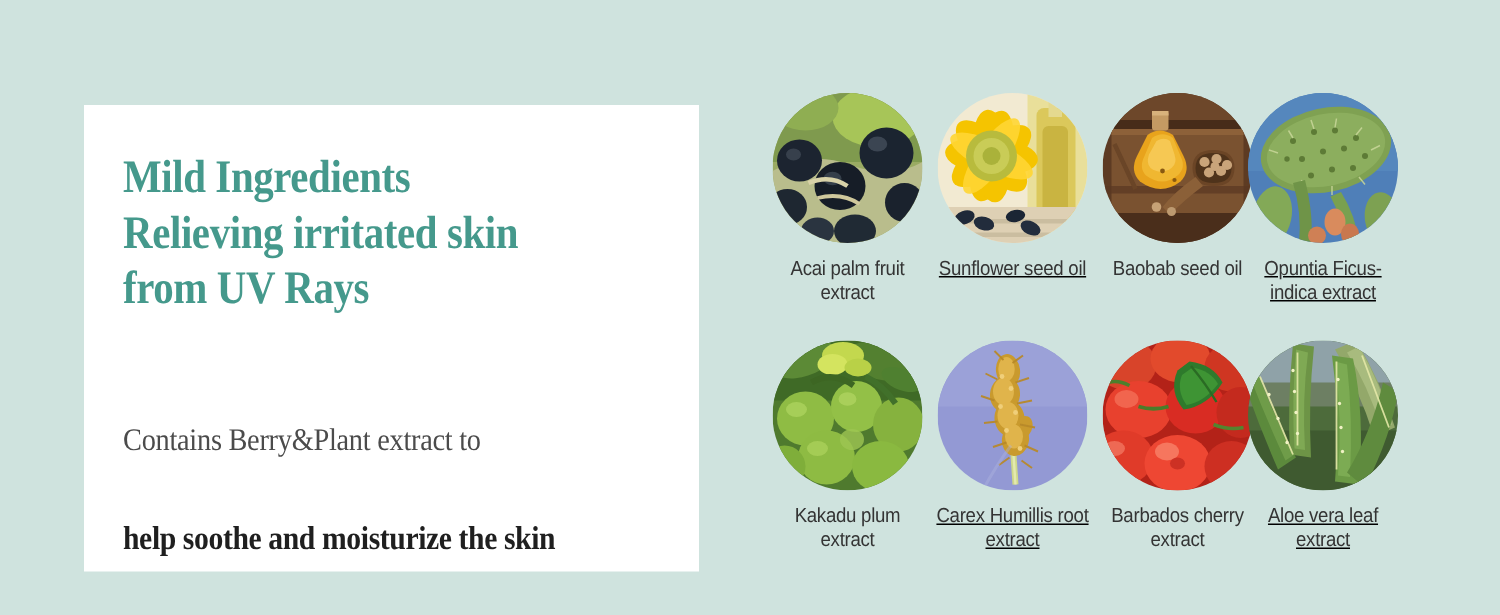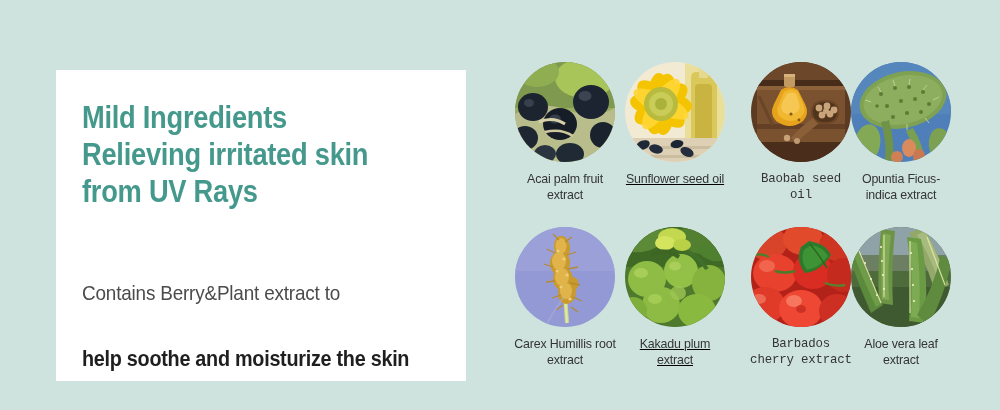--- a/index.html
+++ b/index.html
@@ -17,20 +17,21 @@
 
   
   #info-card {
     position: absolute;
     left: 56px;
     top: 70px;
     width: 410px;
     height: 311px;
     background: #ffffff;
     box-sizing: border-box;
+    font-family: Liberation Serif, serif;
   }
   #headline {
     position: absolute;
     left: 26px;
     top: 29px;
     color: #45998c;
     font-size: 31px;
     line-height: 37px;
     font-weight: 700;
     letter-spacing: -0.3px;
@@ -79,22 +80,22 @@
   #ingredient-row-2 { top: 165px; }
 
   .ingredient-item {
     position: absolute;
     width: 116px;
     top: 0;
     text-align: center;
   }
   .ingredient-item:nth-child(1) { left: 7px; }
   .ingredient-item:nth-child(2) { left: 117px; text-decoration: underline; }
-  .ingredient-item:nth-child(3) { left: 243px; font-family: Liberation Mono, monospace; }
-  .ingredient-item:nth-child(4) { left: 343px; }
+  .ingredient-item:nth-child(3) { left: 227px; }
+  .ingredient-item:nth-child(4) { left: 324px; text-decoration: underline; }
 
   .thumb {
     width: 100px;
     height: 100px;
     margin: 0 auto;
     border-radius: 50%;
     overflow: hidden;
     position: relative;
   }
   .thumb svg { display: block; width: 100px; height: 100px; }
@@ -260,58 +261,20 @@
           <ellipse cx="46" cy="95" rx="6" ry="6" fill="#cf8055"></ellipse>
         </svg>
       </div>
       <div class="ingredient-label">Opuntia Ficus-indica
 extract</div>
     </div>
 
   </div>
 
   <div class="ingredient-row" id="ingredient-row-2">
-
-    <div class="ingredient-item">
-      <div class="thumb">
-        <svg viewBox="0 0 100 100" preserveAspectRatio="none">
-          <rect width="100" height="100" fill="#9399d4"></rect>
-          <rect width="100" height="44" fill="#9ba1d8"></rect>
-          <path d="M52 96l-3-44" stroke="#cfd98a" stroke-width="4" fill="none"></path>
-          <path d="M52 96l-3-44" stroke="#e3e9b0" stroke-width="1.6" fill="none"></path>
-          <g fill="#c99a2e">
-            <ellipse cx="47" cy="20" rx="8" ry="11" transform="rotate(-8 47 20)"></ellipse>
-            <ellipse cx="45" cy="36" rx="10" ry="12" transform="rotate(6 45 36)"></ellipse>
-            <ellipse cx="48" cy="52" rx="10" ry="12" transform="rotate(-6 48 52)"></ellipse>
-            <ellipse cx="52" cy="66" rx="9" ry="11" transform="rotate(10 52 66)"></ellipse>
-            <ellipse cx="57" cy="58" rx="6" ry="8" transform="rotate(25 57 58)"></ellipse>
-          </g>
-          <g fill="#e0b44b">
-            <ellipse cx="46" cy="19" rx="5.5" ry="8"></ellipse>
-            <ellipse cx="44" cy="34" rx="7" ry="9"></ellipse>
-            <ellipse cx="47" cy="50" rx="7" ry="9"></ellipse>
-            <ellipse cx="51" cy="64" rx="6" ry="8"></ellipse>
-          </g>
-          <g stroke="#b8892a" stroke-width="1.3" opacity=".95">
-            <path d="M44 13l-6-6M50 15l7-5M40 26l-8-4M52 28l9-3M38 40l-9-3M53 42l10-2M40 54l-9 1M55 56l10 2M46 68l-9 3M58 70l9 4M48 78l-7 5M56 80l7 5"></path>
-          </g>
-          <g fill="#f0cf7a">
-            <circle cx="43" cy="24" r="1.6"></circle>
-              <circle cx="49" cy="32" r="1.6"></circle>
-            <circle cx="42" cy="44" r="1.6"></circle>
-              <circle cx="52" cy="48" r="1.6"></circle>
-            <circle cx="46" cy="60" r="1.6"></circle>
-              <circle cx="55" cy="72" r="1.6"></circle>
-          </g>
-          <path d="M30 100q10-18 19-30" stroke="#aeb3df" stroke-width="2" fill="none" opacity=".4"></path>
-        </svg>
-      </div>
-      <div class="ingredient-label">Carex Humillis
-root extract</div>
-    </div>
 
     <div class="ingredient-item">
       <div class="thumb">
         <svg viewBox="0 0 100 100" preserveAspectRatio="none">
           <rect width="100" height="100" fill="#4f7a2e"></rect>
           <path d="M0 0h100v40H0z" fill="#3f6a26"></path>
           <ellipse cx="20" cy="12" rx="22" ry="12" fill="#5c8a36" transform="rotate(-18 20 12)"></ellipse>
           <ellipse cx="72" cy="14" rx="24" ry="12" fill="#538030" transform="rotate(14 72 14)"></ellipse>
           <ellipse cx="47" cy="10" rx="14" ry="9" fill="#c3d84e"></ellipse>
           <ellipse cx="40" cy="16" rx="10" ry="7" fill="#d4e45f"></ellipse>
@@ -331,20 +294,58 @@
           <ellipse cx="86" cy="26" rx="14" ry="7" fill="#4f8030" transform="rotate(22 86 26)"></ellipse>
         </svg>
       </div>
       <div class="ingredient-label">Kakadu plum
 extract</div>
     </div>
 
     <div class="ingredient-item">
       <div class="thumb">
         <svg viewBox="0 0 100 100" preserveAspectRatio="none">
+          <rect width="100" height="100" fill="#9399d4"></rect>
+          <rect width="100" height="44" fill="#9ba1d8"></rect>
+          <path d="M52 96l-3-44" stroke="#cfd98a" stroke-width="4" fill="none"></path>
+          <path d="M52 96l-3-44" stroke="#e3e9b0" stroke-width="1.6" fill="none"></path>
+          <g fill="#c99a2e">
+            <ellipse cx="47" cy="20" rx="8" ry="11" transform="rotate(-8 47 20)"></ellipse>
+            <ellipse cx="45" cy="36" rx="10" ry="12" transform="rotate(6 45 36)"></ellipse>
+            <ellipse cx="48" cy="52" rx="10" ry="12" transform="rotate(-6 48 52)"></ellipse>
+            <ellipse cx="52" cy="66" rx="9" ry="11" transform="rotate(10 52 66)"></ellipse>
+            <ellipse cx="57" cy="58" rx="6" ry="8" transform="rotate(25 57 58)"></ellipse>
+          </g>
+          <g fill="#e0b44b">
+            <ellipse cx="46" cy="19" rx="5.5" ry="8"></ellipse>
+            <ellipse cx="44" cy="34" rx="7" ry="9"></ellipse>
+            <ellipse cx="47" cy="50" rx="7" ry="9"></ellipse>
+            <ellipse cx="51" cy="64" rx="6" ry="8"></ellipse>
+          </g>
+          <g stroke="#b8892a" stroke-width="1.3" opacity=".95">
+            <path d="M44 13l-6-6M50 15l7-5M40 26l-8-4M52 28l9-3M38 40l-9-3M53 42l10-2M40 54l-9 1M55 56l10 2M46 68l-9 3M58 70l9 4M48 78l-7 5M56 80l7 5"></path>
+          </g>
+          <g fill="#f0cf7a">
+            <circle cx="43" cy="24" r="1.6"></circle>
+              <circle cx="49" cy="32" r="1.6"></circle>
+            <circle cx="42" cy="44" r="1.6"></circle>
+              <circle cx="52" cy="48" r="1.6"></circle>
+            <circle cx="46" cy="60" r="1.6"></circle>
+              <circle cx="55" cy="72" r="1.6"></circle>
+          </g>
+          <path d="M30 100q10-18 19-30" stroke="#aeb3df" stroke-width="2" fill="none" opacity=".4"></path>
+        </svg>
+      </div>
+      <div class="ingredient-label">Carex Humillis
+root extract</div>
+    </div>
+
+    <div class="ingredient-item">
+      <div class="thumb">
+        <svg viewBox="0 0 100 100" preserveAspectRatio="none">
           <rect width="100" height="100" fill="#b32218"></rect>
           <ellipse cx="16" cy="16" rx="20" ry="17" fill="#d8442a"></ellipse>
           <ellipse cx="52" cy="12" rx="20" ry="16" fill="#e24a2c"></ellipse>
           <ellipse cx="86" cy="18" rx="18" ry="16" fill="#cf3622"></ellipse>
           <ellipse cx="24" cy="46" rx="22" ry="19" fill="#e8412e"></ellipse>
           <ellipse cx="16" cy="39" rx="8" ry="6" fill="#f4715a" opacity=".75"></ellipse>
           <ellipse cx="62" cy="44" rx="20" ry="18" fill="#d92c23"></ellipse>
           <ellipse cx="92" cy="48" rx="16" ry="17" fill="#c42a1e"></ellipse>
           <ellipse cx="14" cy="78" rx="20" ry="18" fill="#e03b29"></ellipse>
           <ellipse cx="8" cy="72" rx="7" ry="5" fill="#f47d66" opacity=".7"></ellipse>

